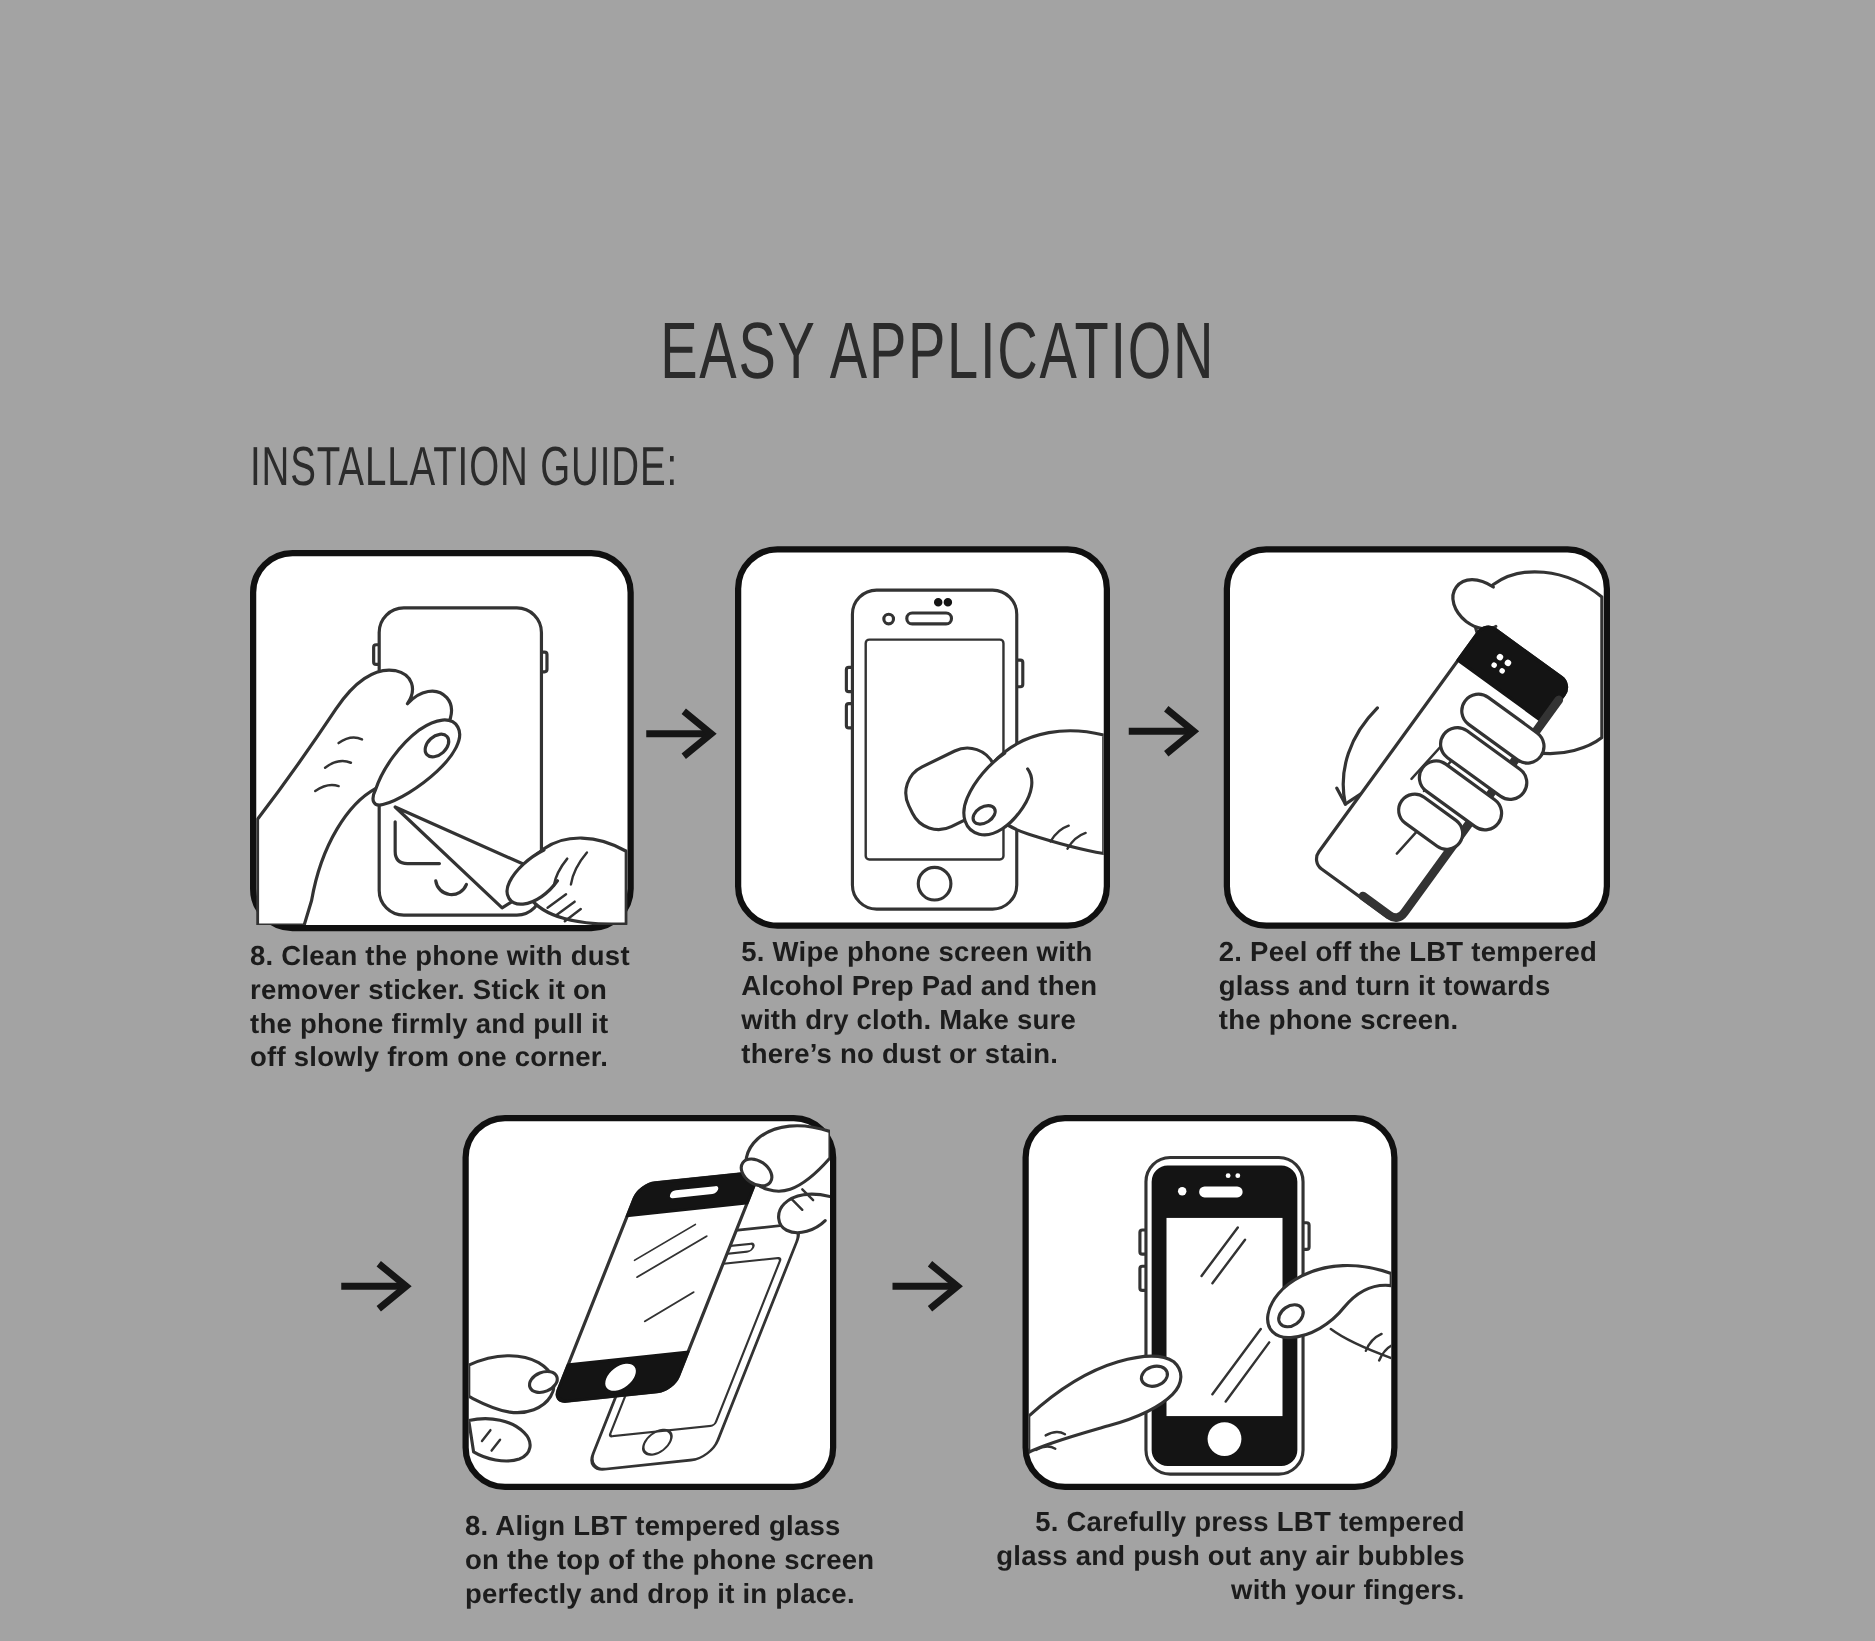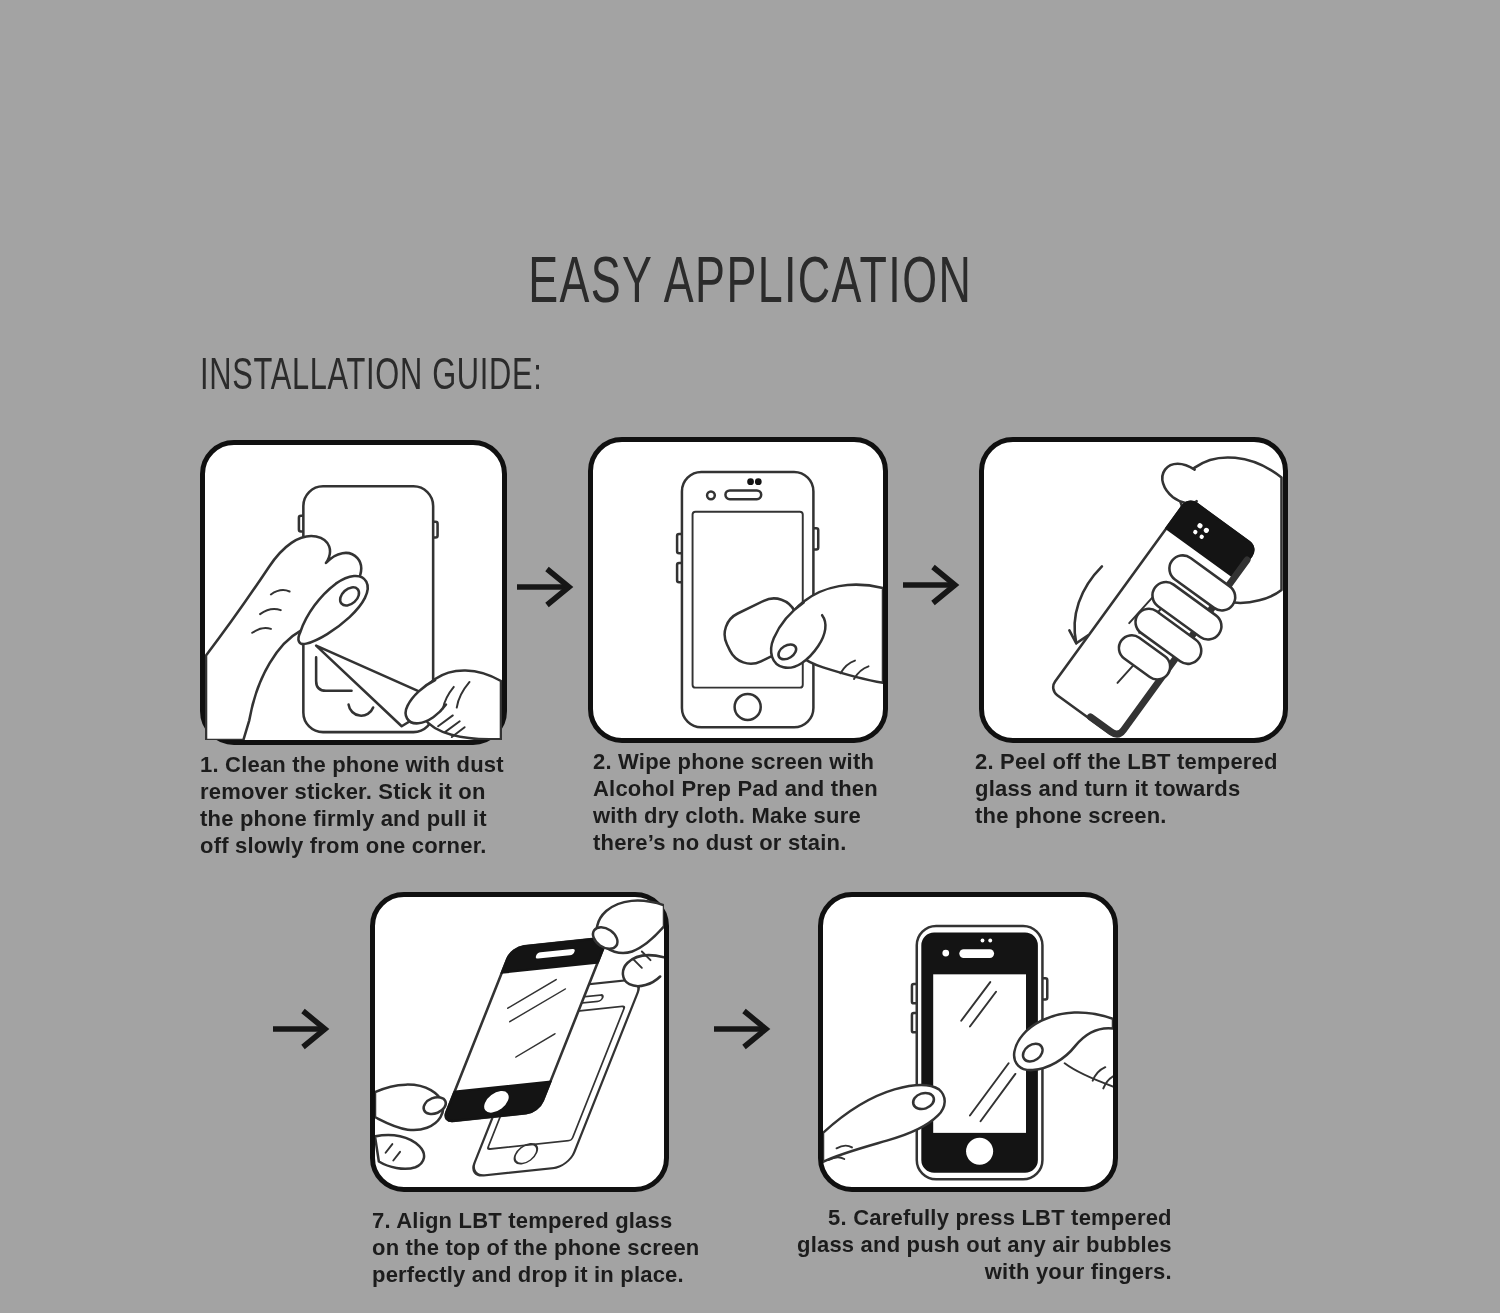--- a/index.html
+++ b/index.html
@@ -214,31 +214,31 @@
   </svg>
   <svg class="flow-arrow" id="arrow3" viewBox="0 0 66 46">
     <line x1="3" y1="23" x2="52" y2="23"></line>
       <polyline points="33,5 55,23 33,41"></polyline>
   </svg>
   <svg class="flow-arrow" id="arrow4" viewBox="0 0 66 46">
     <line x1="3" y1="23" x2="52" y2="23"></line>
       <polyline points="33,5 55,23 33,41"></polyline>
   </svg>
 
-  <div class="caption" id="cap1">1. Clean the phone with dust
+  <div class="caption" id="cap1">8. Clean the phone with dust
 remover sticker. Stick it on
 the phone firmly and pull it
 off slowly from one corner.</div>
-  <div class="caption" id="cap2">2. Wipe phone screen with
+  <div class="caption" id="cap2">5. Wipe phone screen with
 Alcohol Prep Pad and then
 with dry cloth. Make sure
 there’s no dust or stain.</div>
   <div class="caption" id="cap3">2. Peel off the LBT tempered
 glass and turn it towards
 the phone screen.</div>
-  <div class="caption" id="cap4">7. Align LBT tempered glass
+  <div class="caption" id="cap4">8. Align LBT tempered glass
 on the top of the phone screen
 perfectly and drop it in place.</div>
   <div class="caption" id="cap5">5. Carefully press LBT tempered
 glass and push out any air bubbles
 with your fingers.</div>
 
 </div>
 
 </body></html>

